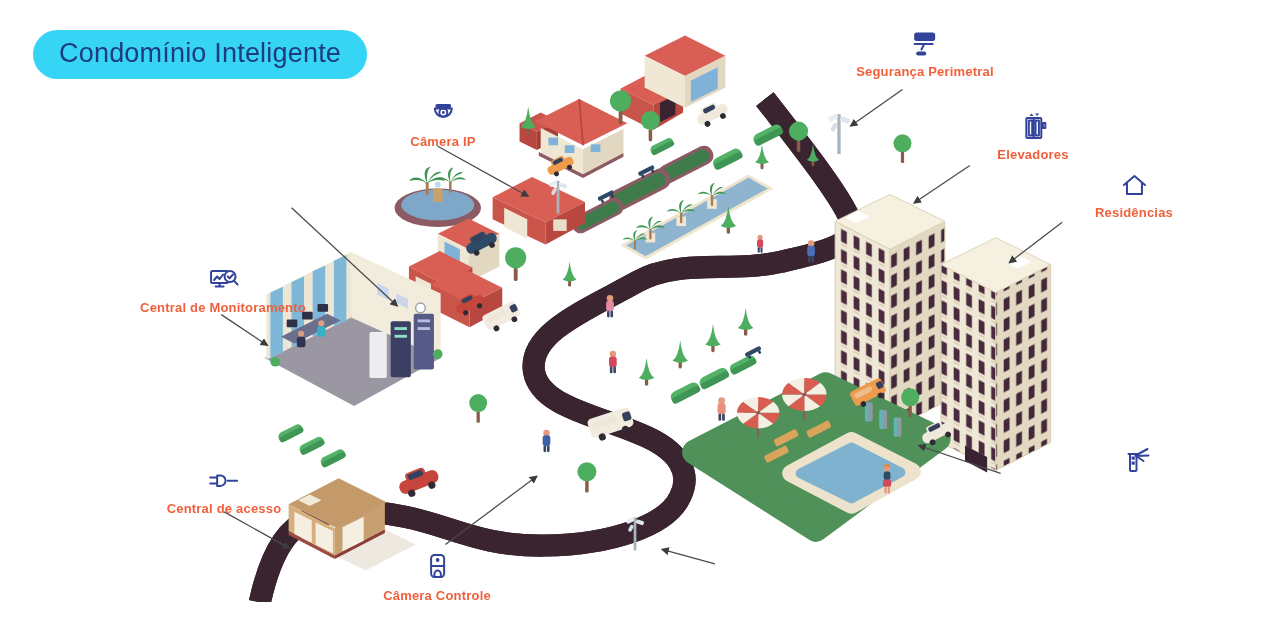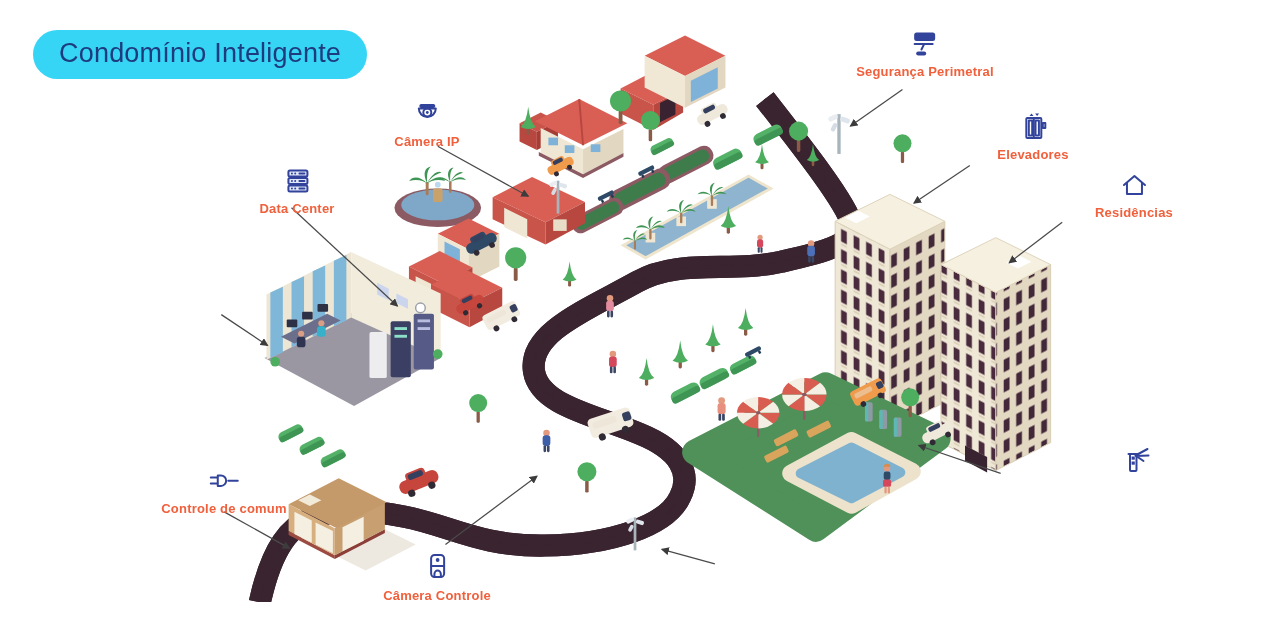--- a/index.html
+++ b/index.html
@@ -359,56 +359,39 @@
       <line x1="463" y1="566" x2="558" y2="495" marker-end="url(#arr)"></line>
       <line x1="743" y1="586" x2="688" y2="571" marker-end="url(#arr)"></line>
       <line x1="1040" y1="492" x2="955" y2="463" marker-end="url(#arr)"></line>
     </g>
   </svg>
 
   <div class="badge">
     <span>Condomínio Inteligente</span>
   </div>
 
-  <div class="ann" style="left:427px;top:97px">
+  <div class="ann" style="left:443px;top:97px">
     <svg width="34" height="34" viewBox="0 0 34 34">
       <rect class="icf" x="9" y="7" width="16" height="4" rx="2"></rect>
       <path class="ic" d="M8.5 11.5a8.5 8.5 0 0 0 17 0z"></path>
       <circle class="ic" cx="17" cy="15.5" r="4"></circle>
         <circle class="icf" cx="17" cy="15.5" r="1.4"></circle>
     </svg>
     <span class="lbl">Câmera IP</span>
   </div>
 
   <div class="ann" style="left:925px;top:27px">
     <svg width="34" height="34" viewBox="0 0 34 34">
       <rect class="icf" x="6" y="5.5" width="21" height="8.5" rx="2.5"></rect>
       <path class="ic" d="M6.5 17h18M16 17l-2.7 5.5"></path>
       <rect class="icf" x="8" y="24.5" width="10" height="4" rx="2"></rect>
     </svg>
     <span class="lbl">Segurança Perimetral</span>
   </div>
 
-  <div class="ann" style="left:297px;top:164px">
-    <svg width="34" height="34" viewBox="0 0 34 34">
-      <g class="ic" stroke-width="1.8">
-        <rect x="8" y="6.5" width="19" height="6" rx="1.5" fill="#dfe7f8"></rect>
-        <rect x="8" y="14" width="19" height="6" rx="1.5" fill="#dfe7f8"></rect>
-        <rect x="8" y="21.5" width="19" height="6" rx="1.5" fill="#dfe7f8"></rect>
-        <path d="M19 9.5h5M19 17h5M19 24.5h5"></path>
-      </g>
-      <circle class="icf" cx="11.5" cy="9.5" r="1"></circle>
-        <circle class="icf" cx="14.8" cy="9.5" r="1"></circle>
-      <circle class="icf" cx="11.5" cy="17" r="1"></circle>
-        <circle class="icf" cx="14.8" cy="17" r="1"></circle>
-      <circle class="icf" cx="11.5" cy="24.5" r="1"></circle>
-        <circle class="icf" cx="14.8" cy="24.5" r="1"></circle>
-    </svg>
-    <span class="lbl">Data Center</span>
-  </div>
 
   <div class="ann" style="left:1134px;top:168px">
     <svg width="34" height="34" viewBox="0 0 34 34">
       <path class="ic" d="M7 17L17.5 8 28 17"></path>
       <path class="ic" d="M10 15.2V26h15V15.2"></path>
     </svg>
     <span class="lbl">Residências</span>
   </div>
 
   <div class="ann" style="left:1033px;top:110px">
@@ -418,30 +401,43 @@
         <line x1="17.5" y1="8" x2="17.5" y2="28"></line>
         <rect x="12.5" y="10.5" width="3.4" height="15"></rect>
         <rect x="19.2" y="10.5" width="3.4" height="15"></rect>
         <rect x="26.5" y="13" width="2.5" height="5"></rect>
       </g>
       <path class="icf" d="M13.2 6l2-2.4 2 2.4zM18.8 3.6l2 2.4 2-2.4z"></path>
     </svg>
     <span class="lbl">Elevadores</span>
   </div>
 
+  <div class="ann" style="left:223px;top:263px">
+    <svg width="36" height="34" viewBox="0 0 36 34">
+      <g class="ic" stroke-width="1.8">
+        <rect x="6" y="8" width="17" height="12" rx="1.5"></rect>
+        <path d="M9 17l3-3.5 2.5 2.5 3.5-4.5"></path>
+        <path d="M14.5 20v3.5M10.5 23.5h8"></path>
+        <circle cx="25" cy="13.5" r="5.5" fill="#fff"></circle>
+        <path d="M22.7 13.5l1.8 1.8 3.4-3.8"></path>
+        <path d="M29 17.8l3.5 3.8"></path>
+      </g>
+    </svg>
+    <span class="lbl">Central de Monitoramento</span>
+  </div>
 
   <div class="ann" style="left:224px;top:464px">
     <svg width="36" height="34" viewBox="0 0 36 34">
       <g class="ic" stroke-width="2">
         <path d="M4.5 13.5h6.5M4.5 19.5h6.5"></path>
         <path d="M11.5 11.5h3.2a5.2 5.2 0 0 1 0 10.4h-3.2z"></path>
         <path d="M22 16.7h9.5"></path>
       </g>
     </svg>
-    <span class="lbl">Controle de comum</span>
+    <span class="lbl">Central de acesso</span>
   </div>
 
   <div class="ann" style="left:437px;top:549px">
     <svg width="34" height="36" viewBox="0 0 34 36">
       <g class="ic" stroke-width="1.8">
         <rect x="11" y="6" width="13" height="22" rx="3.5"></rect>
         <path d="M11 17h13"></path>
         <path d="M14.3 28v-3a3.2 3.4 0 0 1 6.4 0v3"></path>
       </g>
       <circle class="icf" cx="17.5" cy="11" r="1.9"></circle>

